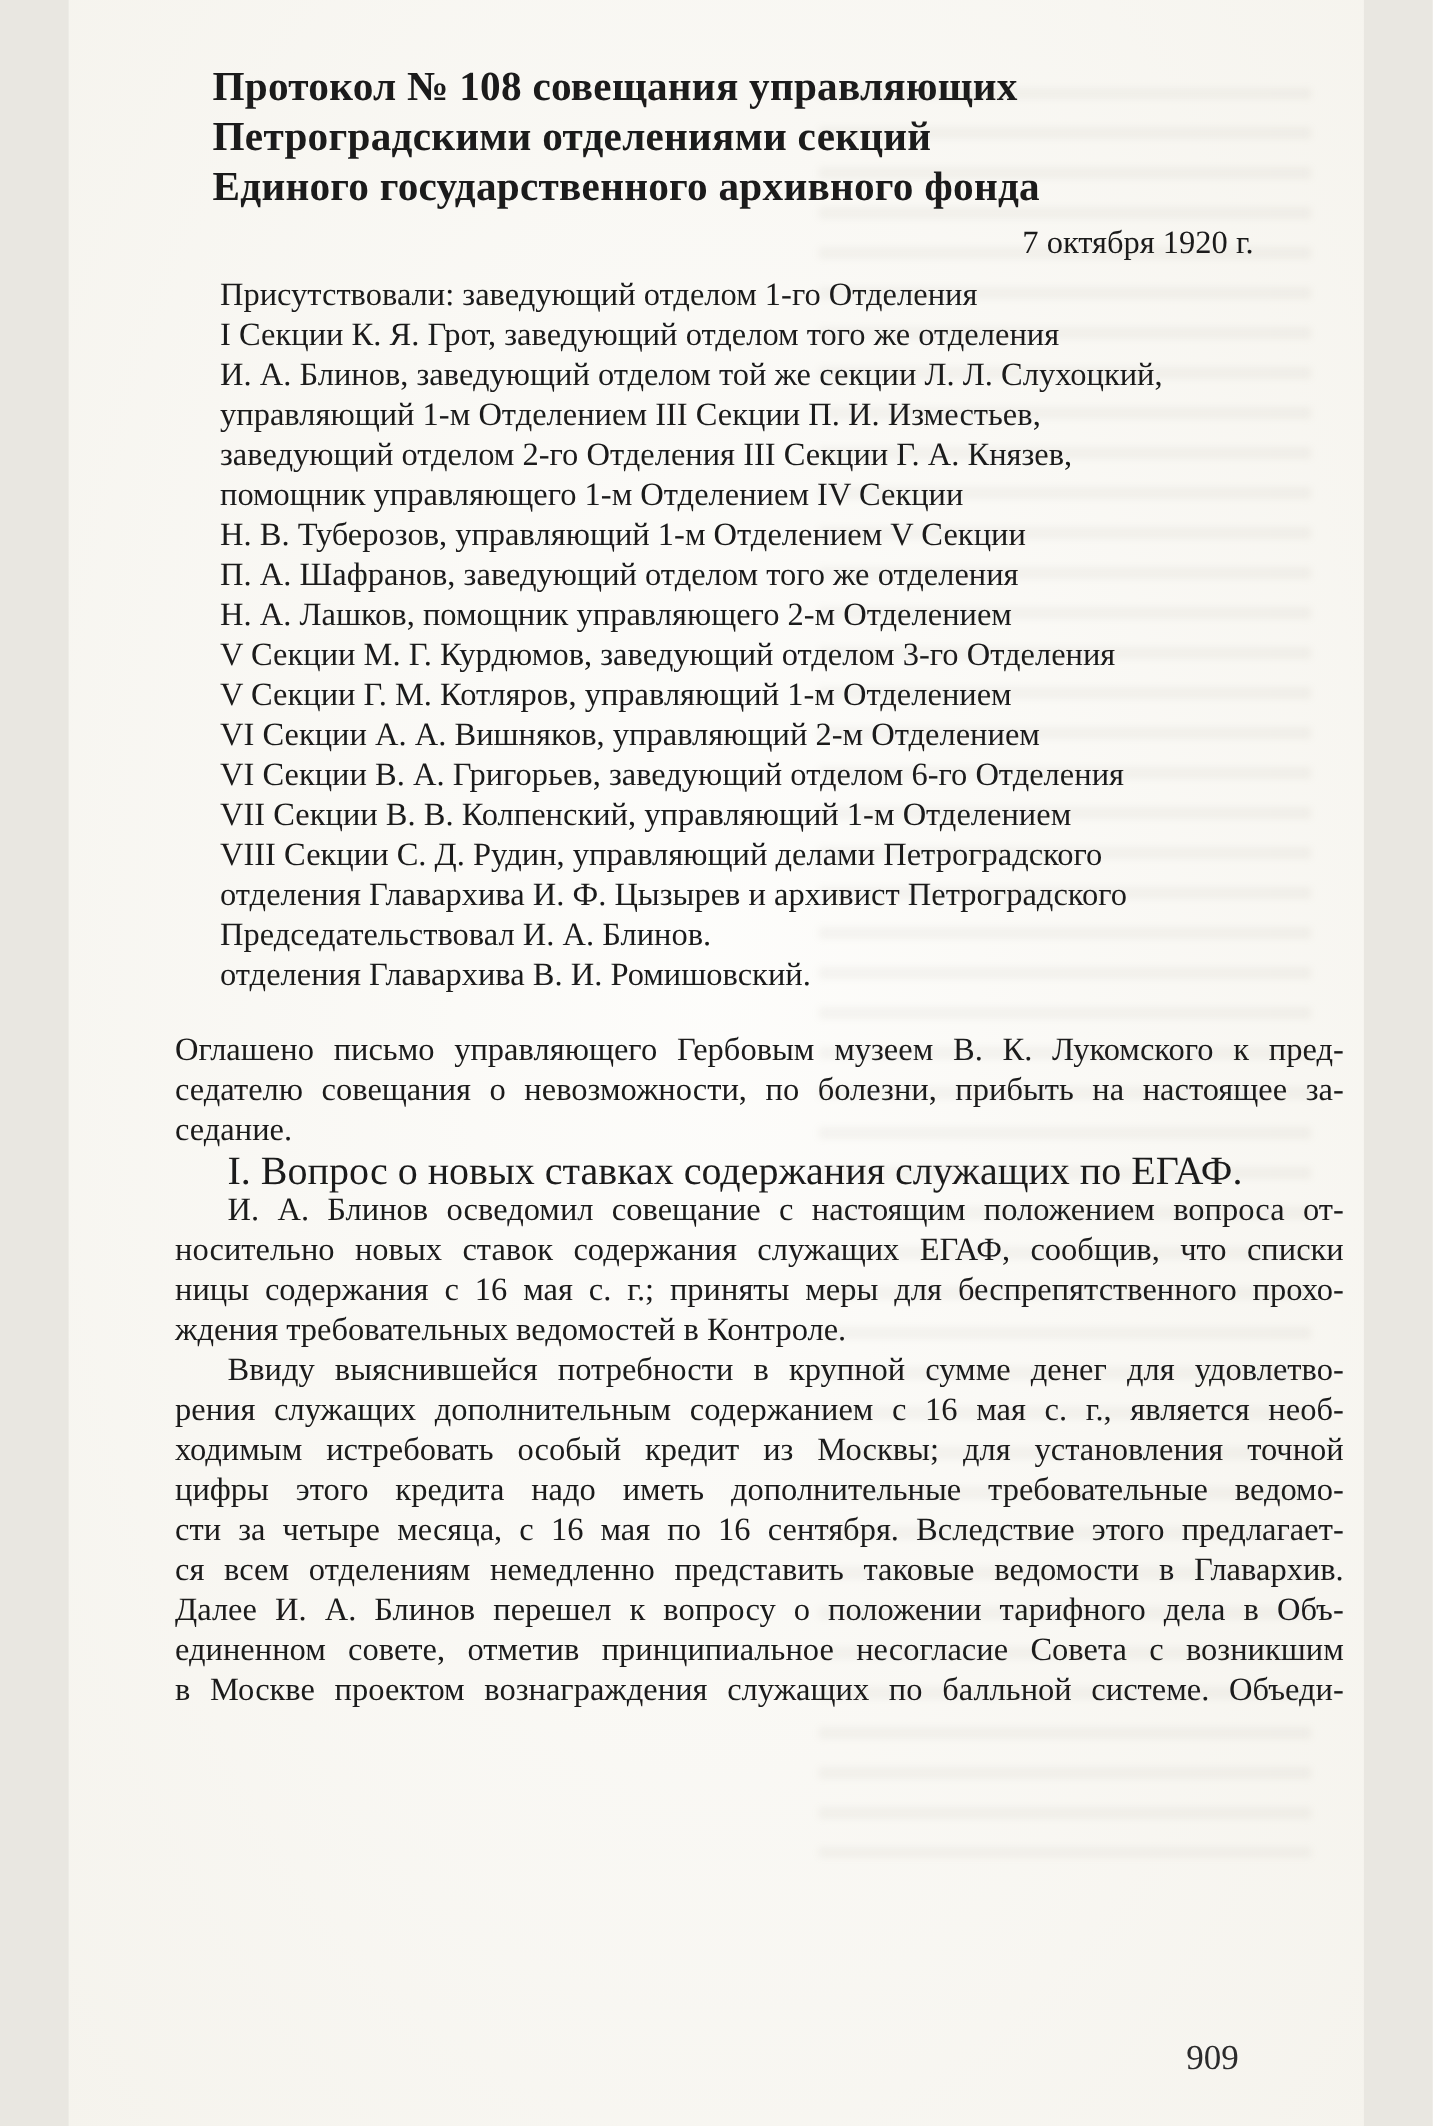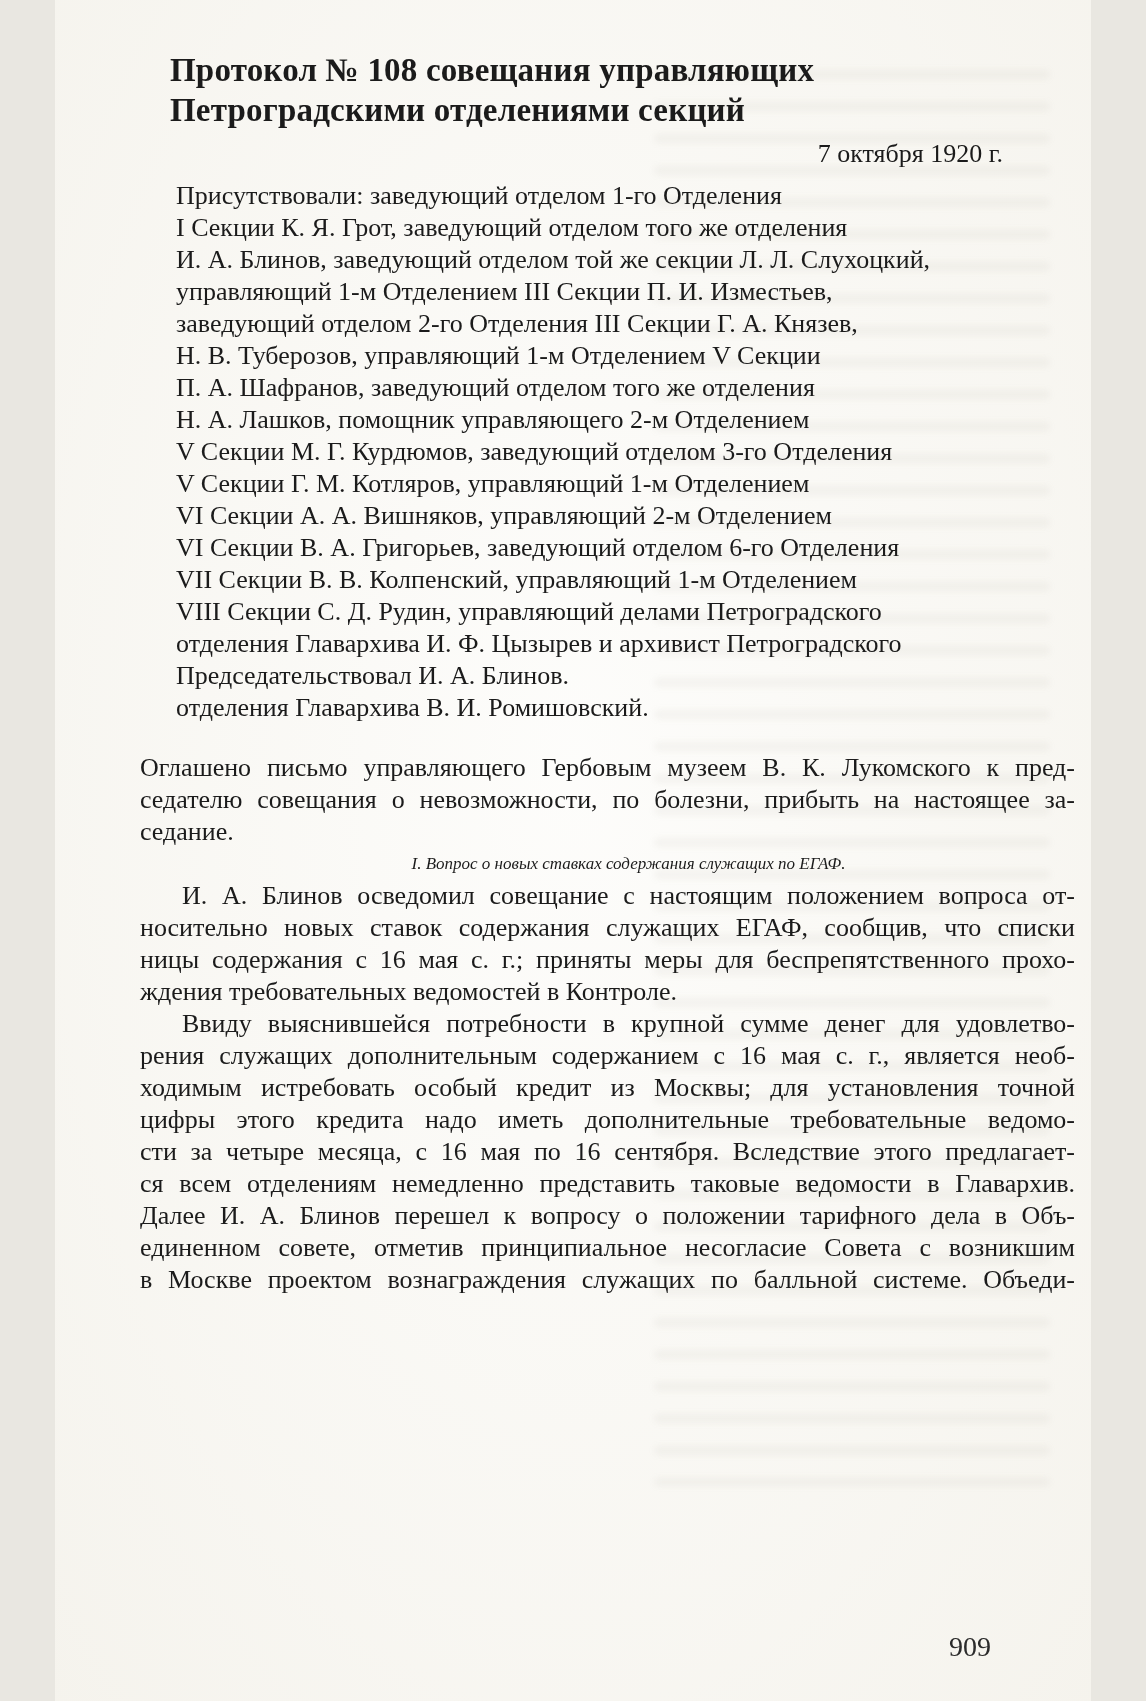--- a/index.html
+++ b/index.html
@@ -66,25 +66,23 @@
   .para .line {
     text-align: justify;
     text-align-last: justify;
   }
   .para .line:last-child { text-align-last: left; }
   .para.cont .line:last-child { text-align-last: justify; }
   .para .line:first-child { text-indent: 42px; }
   .para.noindent .line:first-child { text-indent: 0; }
   .para.noindent { margin-top: 28px; }
   .heading {
-    font-style: italic;
-    font-size: 17px;
+    font-size: 32px;
     line-height: 32px;
     text-indent: 42px;
-    text-align: center;
   }
   .page-number {
     position: absolute;
     right: 100px;
     bottom: 38px;
     font-size: 28px;
     color: #2b2b2b;
   }
 </style>
 </head>
@@ -92,30 +90,32 @@
 
 <div class="page">
 
   <div class="bleed"></div>
 
   <main class="content">
 
     <h1 class="title">
       <span class="tline">Протокол № 108 совещания управляющих</span>
       <span class="tline">Петроградскими отделениями секций</span>
+      <span class="tline">Единого государственного архивного фонда</span>
     </h1>
 
     <div class="date">7 октября 1920 г.</div>
 
     <section class="participants">
         <div class="line">Присутствовали: заведующий отделом 1-го Отделения</div>
         <div class="line">I Секции К. Я. Грот, заведующий отделом того же отделения</div>
         <div class="line">И. А. Блинов, заведующий отделом той же секции Л. Л. Слухоцкий,</div>
         <div class="line">управляющий 1-м Отделением III Секции П. И. Изместьев,</div>
         <div class="line">заведующий отделом 2-го Отделения III Секции Г. А. Князев,</div>
+        <div class="line">помощник управляющего 1-м Отделением IV Секции</div>
         <div class="line">Н. В. Туберозов, управляющий 1-м Отделением V Секции</div>
         <div class="line">П. А. Шафранов, заведующий отделом того же отделения</div>
         <div class="line">Н. А. Лашков, помощник управляющего 2-м Отделением</div>
         <div class="line">V Секции М. Г. Курдюмов, заведующий отделом 3-го Отделения</div>
         <div class="line">V Секции Г. М. Котляров, управляющий 1-м Отделением</div>
         <div class="line">VI Секции А. А. Вишняков, управляющий 2-м Отделением</div>
         <div class="line">VI Секции В. А. Григорьев, заведующий отделом 6-го Отделения</div>
         <div class="line">VII Секции В. В. Колпенский, управляющий 1-м Отделением</div>
         <div class="line">VIII Секции С. Д. Рудин, управляющий делами Петроградского</div>
         <div class="line">отделения Главархива И. Ф. Цызырев и архивист Петроградского</div>

